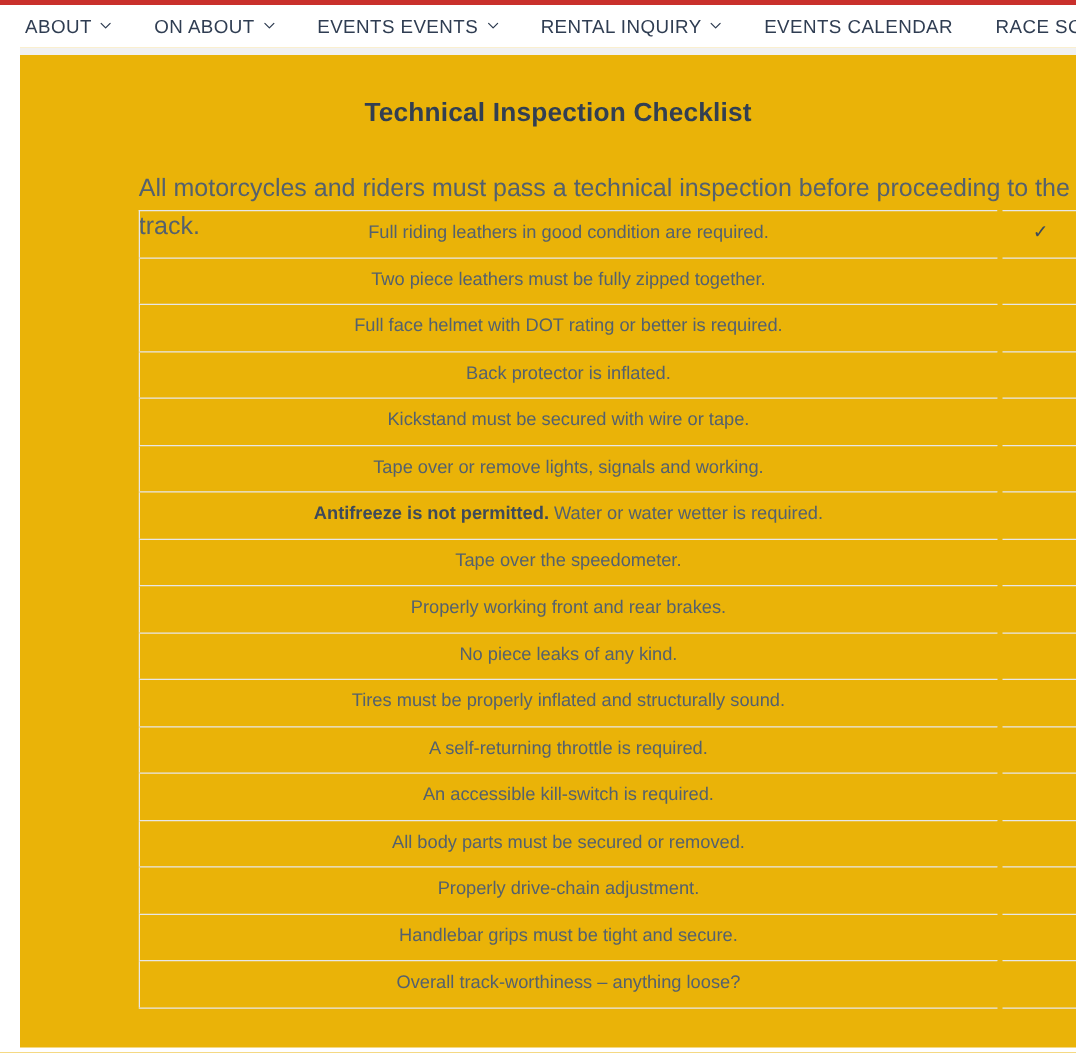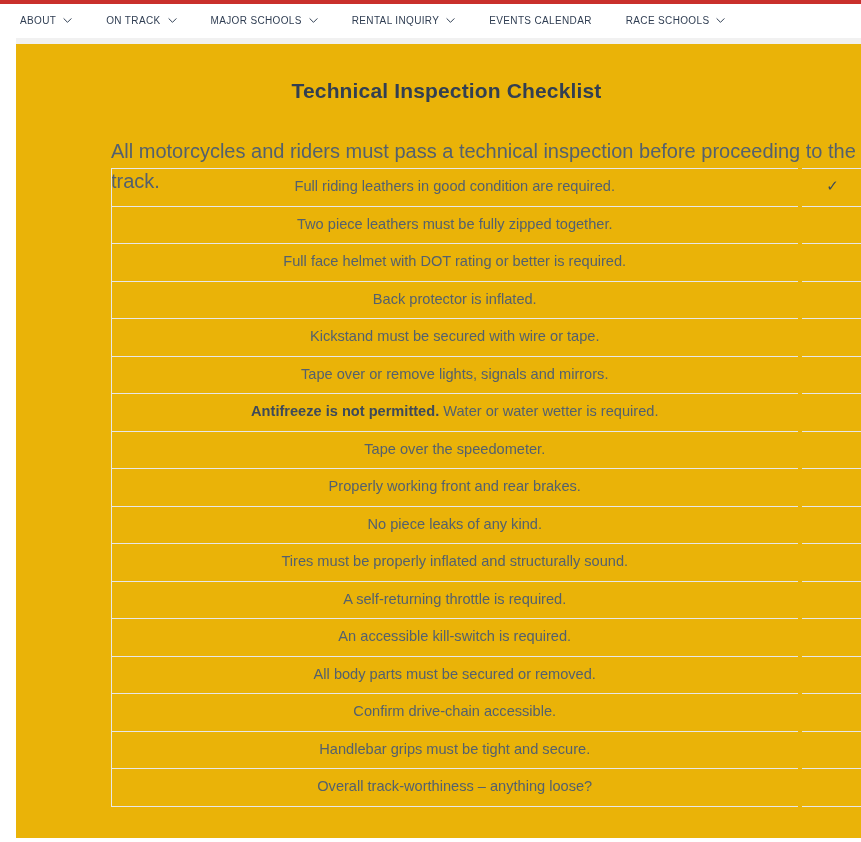--- a/index.html
+++ b/index.html
@@ -40,21 +40,21 @@
   .nav-item {
     display: flex;
     align-items: center;
     gap: 7px;
     margin-right: 34px;
     cursor: pointer;
     white-space: nowrap;
   }
   .nav-item:last-child { margin-right: 0; }
   .nav-label {
-    font-size: 10px;
+    font-size: 15px;
     letter-spacing: 0.35px;
     color: #2f3d52;
     font-weight: 400;
     line-height: 1;
   }
   .chev {
     display: inline-block;
     width: 9px;
     height: 9px;
     position: relative;
@@ -162,29 +162,29 @@
   <div id="nav-container" style="display:flex;align-items:center;">
       <div class="nav-item">
         <span class="nav-label">ABOUT</span>
         <span class="chev">
           <svg width="9" height="9" viewBox="0 0 10 10">
             <path d="M1 3 L5 7 L9 3" fill="none" stroke="#2f3d52" stroke-width="1.1" stroke-linecap="round" stroke-linejoin="round"></path>
           </svg>
         </span>
       </div>
       <div class="nav-item">
-        <span class="nav-label">ON TRACK</span>
-        <span class="chev">
-          <svg width="9" height="9" viewBox="0 0 10 10">
-            <path d="M1 3 L5 7 L9 3" fill="none" stroke="#2f3d52" stroke-width="1.1" stroke-linecap="round" stroke-linejoin="round"></path>
-          </svg>
-        </span>
-      </div>
-      <div class="nav-item">
-        <span class="nav-label">MAJOR SCHOOLS</span>
+        <span class="nav-label">ON ABOUT</span>
+        <span class="chev">
+          <svg width="9" height="9" viewBox="0 0 10 10">
+            <path d="M1 3 L5 7 L9 3" fill="none" stroke="#2f3d52" stroke-width="1.1" stroke-linecap="round" stroke-linejoin="round"></path>
+          </svg>
+        </span>
+      </div>
+      <div class="nav-item">
+        <span class="nav-label">EVENTS EVENTS</span>
         <span class="chev">
           <svg width="9" height="9" viewBox="0 0 10 10">
             <path d="M1 3 L5 7 L9 3" fill="none" stroke="#2f3d52" stroke-width="1.1" stroke-linecap="round" stroke-linejoin="round"></path>
           </svg>
         </span>
       </div>
       <div class="nav-item">
         <span class="nav-label">RENTAL INQUIRY</span>
         <span class="chev">
           <svg width="9" height="9" viewBox="0 0 10 10">
@@ -231,21 +231,21 @@
           </tr>
           <tr>
             <td class="col-item">Back protector is inflated.</td>
             <td class="col-check"></td>
           </tr>
           <tr>
             <td class="col-item">Kickstand must be secured with wire or tape.</td>
             <td class="col-check"></td>
           </tr>
           <tr>
-            <td class="col-item">Tape over or remove lights, signals and mirrors.</td>
+            <td class="col-item">Tape over or remove lights, signals and working.</td>
             <td class="col-check"></td>
           </tr>
           <tr>
             <td class="col-item"><b>Antifreeze is not permitted.</b><span> Water or water wetter is required.</span></td>
             <td class="col-check"></td>
           </tr>
           <tr>
             <td class="col-item">Tape over the speedometer.</td>
             <td class="col-check"></td>
           </tr>
@@ -267,21 +267,21 @@
           </tr>
           <tr>
             <td class="col-item">An accessible kill-switch is required.</td>
             <td class="col-check"></td>
           </tr>
           <tr>
             <td class="col-item">All body parts must be secured or removed.</td>
             <td class="col-check"></td>
           </tr>
           <tr>
-            <td class="col-item">Confirm drive-chain accessible.</td>
+            <td class="col-item">Properly drive-chain adjustment.</td>
             <td class="col-check"></td>
           </tr>
           <tr>
             <td class="col-item">Handlebar grips must be tight and secure.</td>
             <td class="col-check"></td>
           </tr>
           <tr>
             <td class="col-item">Overall track-worthiness – anything loose?</td>
             <td class="col-check"></td>
           </tr>

